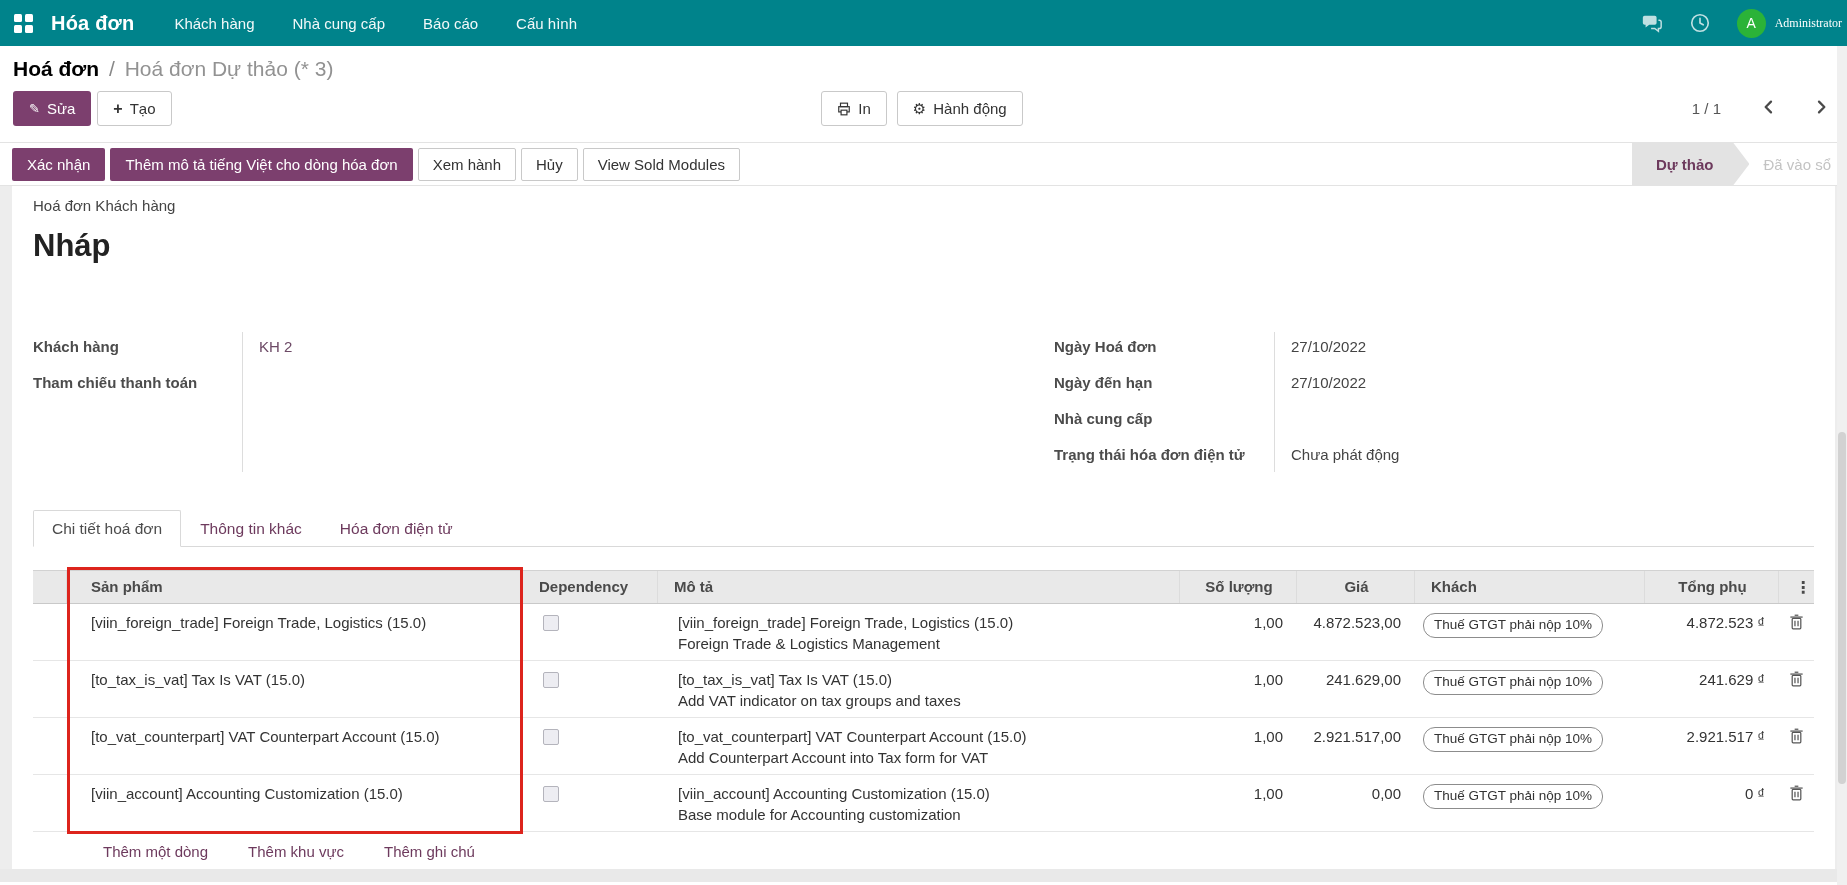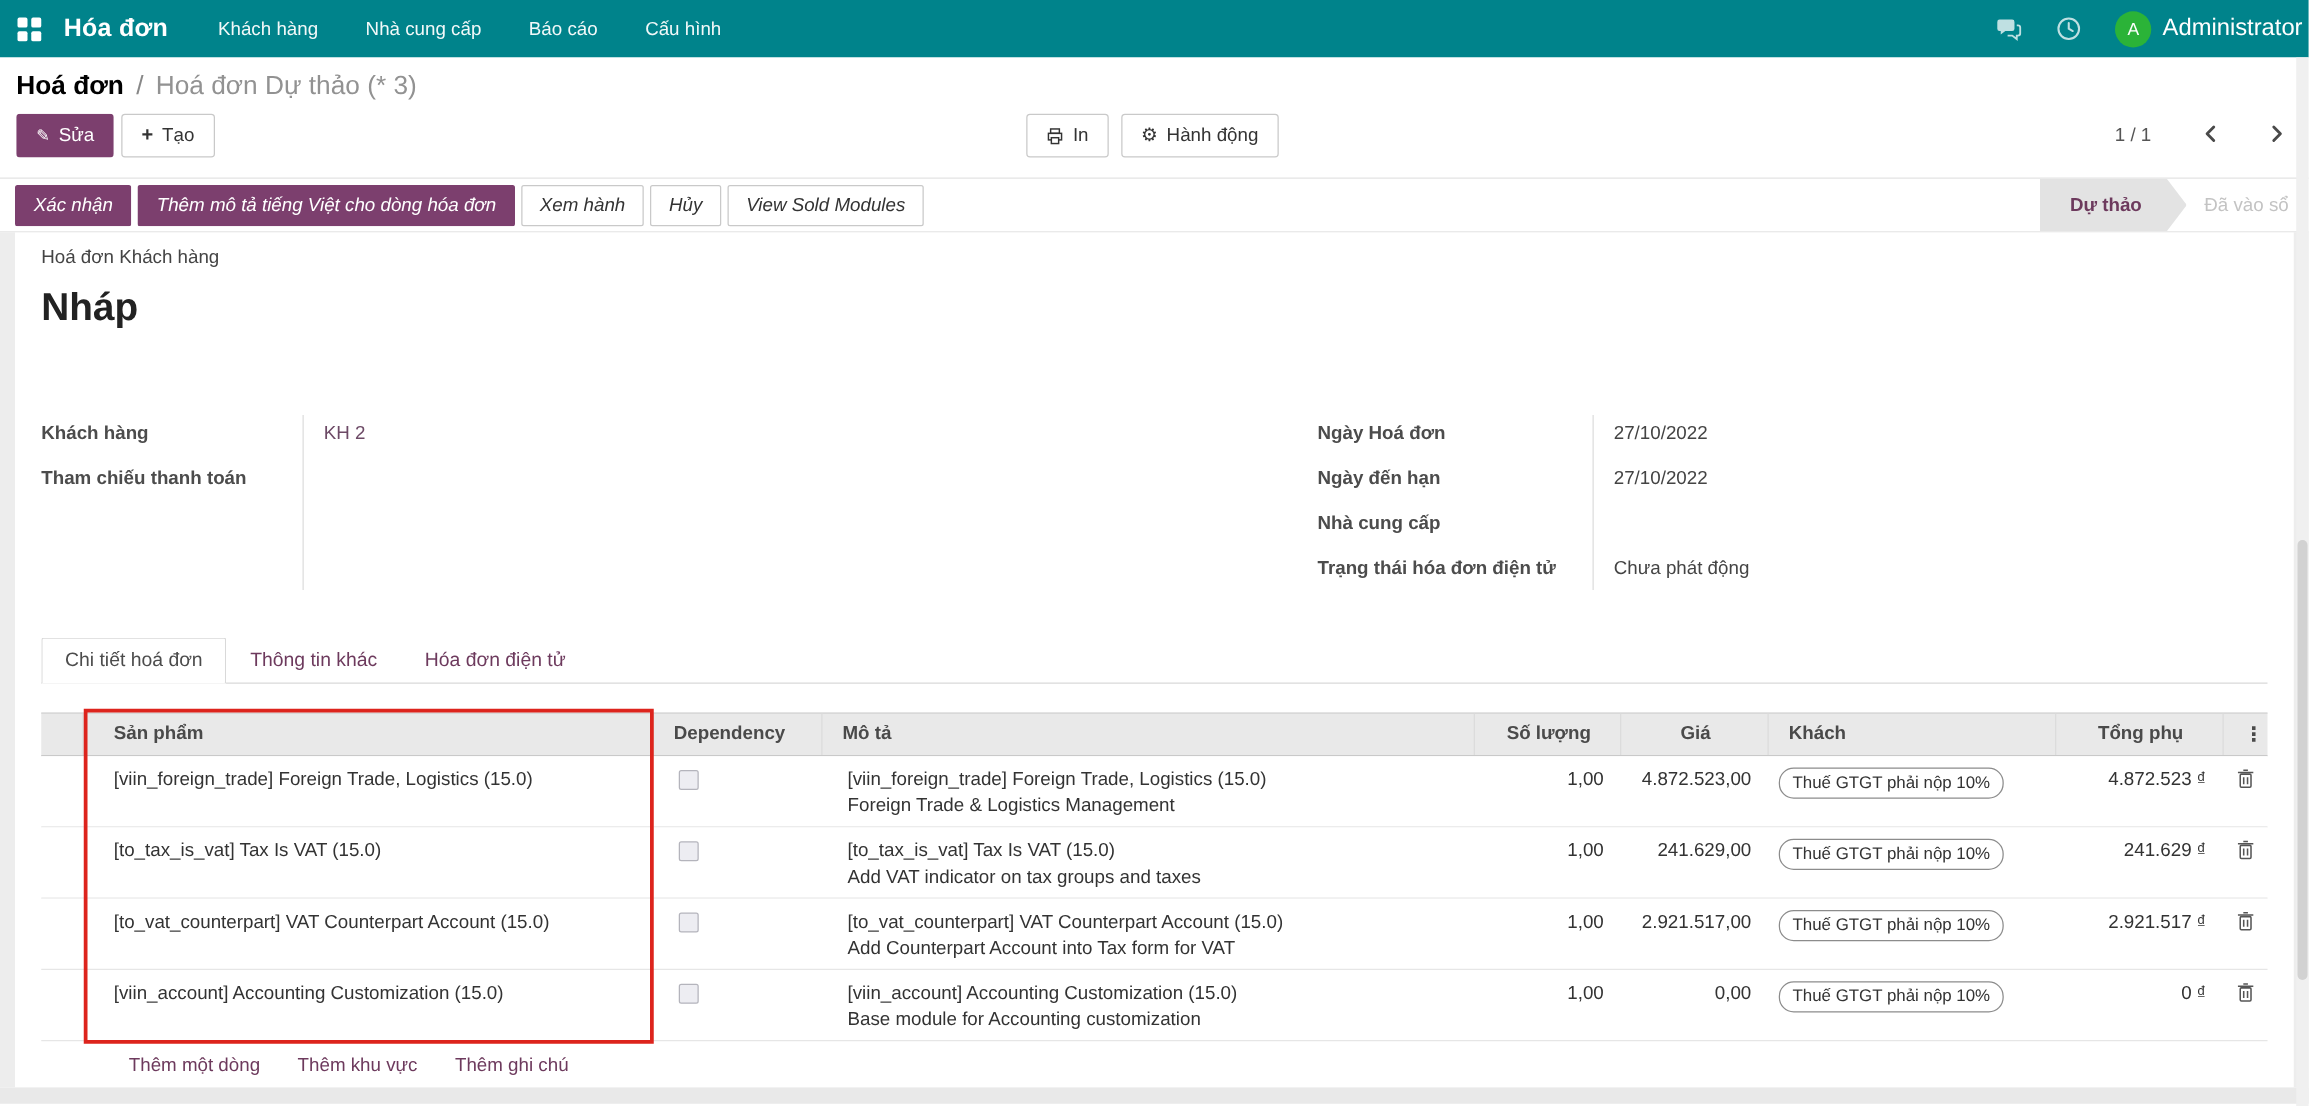--- a/index.html
+++ b/index.html
@@ -19,21 +19,21 @@
     gap:3px; margin-right:18px; cursor:pointer; }
   .apps-grid span { background:#fff; border-radius:1.5px; display:block; }
   .nav-title { font-size:20px; font-weight:700; margin-right:40px; letter-spacing:.2px; }
   .nav-menu { display:flex; gap:38px; }
   .nav-menu .menu-item { color:rgba(255,255,255,.95); font-size:15px; cursor:pointer; }
   .nav-right { margin-left:auto; display:flex; align-items:center; gap:26px; }
   .nav-icon { width:22px; height:22px; opacity:.75; }
   .user-block { display:flex; align-items:center; gap:9px; cursor:pointer; }
   .avatar { width:29px; height:29px; border-radius:50%; background:#2bb338; color:#fff;
     display:flex; align-items:center; justify-content:center; font-size:14px; }
-  .user-name { font-size:19px; }
+  .user-name { font-size:12px;font-family:Liberation Serif, serif; }
 
   
   .control-panel { padding:10px 16px 0 13px; background:#fff; }
   .breadcrumb { font-size:21px; line-height:26px; margin-bottom:9px; }
   .breadcrumb .bc-parent { color:#000000; cursor:pointer; font-weight:700; }
   .breadcrumb .bc-sep { color:#888; font-weight:400; padding:0 4px; }
   .breadcrumb .bc-current { color:#929292; }
   .cp-row2 { display:grid; grid-template-columns:1fr auto 1fr; align-items:center;
     margin-bottom:16px; }
   .btn { display:inline-flex; align-items:center; gap:7px; height:35px; padding:0 15px;
@@ -45,21 +45,21 @@
   .left-btns { display:flex; gap:6px; }
   .center-btns { display:flex; gap:10px; }
   .pager { justify-self:end; display:flex; align-items:center; gap:32px; color:#4a4a4a; }
   .pager-count { font-size:15px; color:#555; margin-right:6px; }
   .pager-btn { background:none; border:none; cursor:pointer; padding:2px; }
 
   
   .statusbar { height:44px; border-top:1px solid #e3e3e3; border-bottom:1px solid #e3e3e3;
     display:flex; align-items:center; padding-left:12px; background:#fff; }
   .sb-buttons { display:flex; gap:5px; align-items:center; }
-  .btn.sb { height:33px; padding:0 14px; border-radius:2px;font-style:italic; }
+  .btn.sb { height:33px; padding:0 14px; border-radius:2px; }
   .states { margin-left:auto; align-self:stretch; display:flex; align-items:stretch; }
   .state { display:flex; align-items:center; font-size:15px; cursor:pointer; }
   .state.active { background:#e3e3e3; color:#6d3a5d; font-weight:700;
     padding:0 36px 0 24px;
     clip-path:polygon(0 0, calc(100% - 16px) 0, 100% 50%, calc(100% - 16px) 100%, 0 100%); }
   .state.muted { color:#c3c3c3; padding:0 16px 0 14px; }
 
   
   .form-area { background:#ededed; padding:0 12px; }
   .sheet { background:#fff; padding:8px 21px 0 21px; min-height:676px; }
@@ -112,21 +112,21 @@
   .tax-pill { display:inline-block; border:1px solid #8c8c8c; border-radius:12px;
     padding:1px 10px 2px; font-size:13.5px; color:#333; white-space:nowrap;
     margin-left:-8px; }
   .currency { margin-left:4px; }
   .trash-cell { padding:10px 0 0 10px; }
   .trash-btn { background:none; border:none; cursor:pointer; padding:0; color:#555; }
 
   .annotation-box { position:absolute; left:34px; top:-3px; width:456px;
     height:calc(100% + 5px); border:3px solid #dd241d; pointer-events:none; z-index:5; }
 
-  .list-footer { padding:11px 0 9px 70px; display:flex; gap:30px; }
+  .list-footer { padding:11px 0 9px 70px; display:flex; gap:40px; }
   .list-link { color:#6d3a5d; font-size:15px; cursor:pointer; font-weight:500; }
 
   .bottom-bar { height:13px; background:#e9e9e9; width:1847px; }
 
   
   .scrollbar-track { position:absolute; right:0; top:46px; bottom:0; width:10px;
     background:#f0f0f0; }
   .scrollbar-thumb { position:absolute; right:1px; top:46%; width:8px; height:42%;
     background:#d2d2d2; border-radius:4px; cursor:grab; }
 </style>

